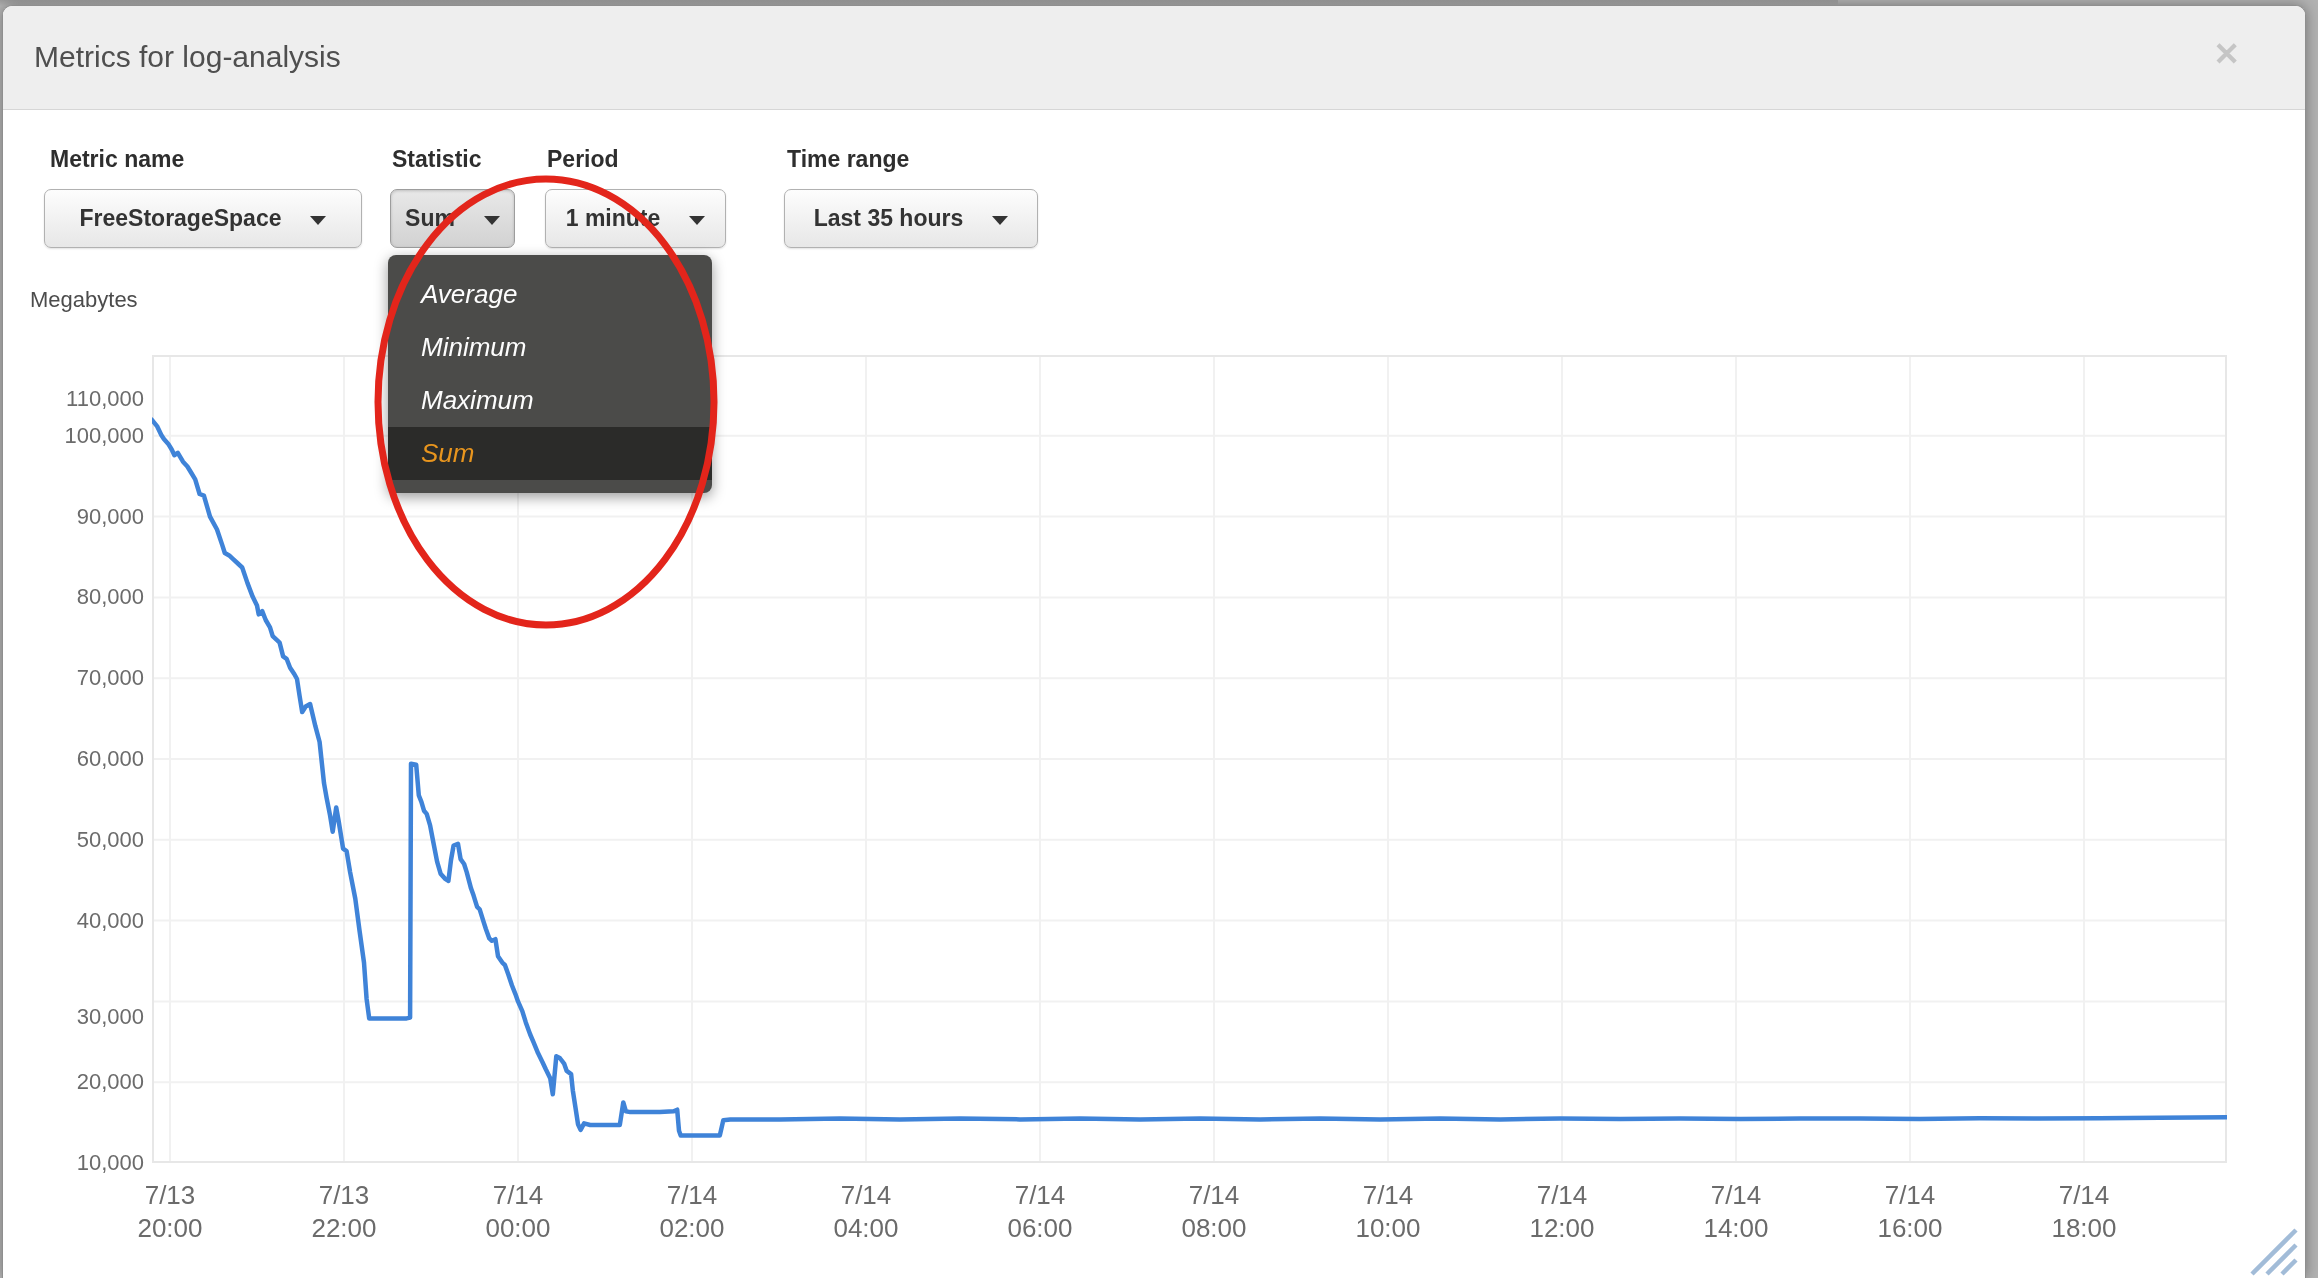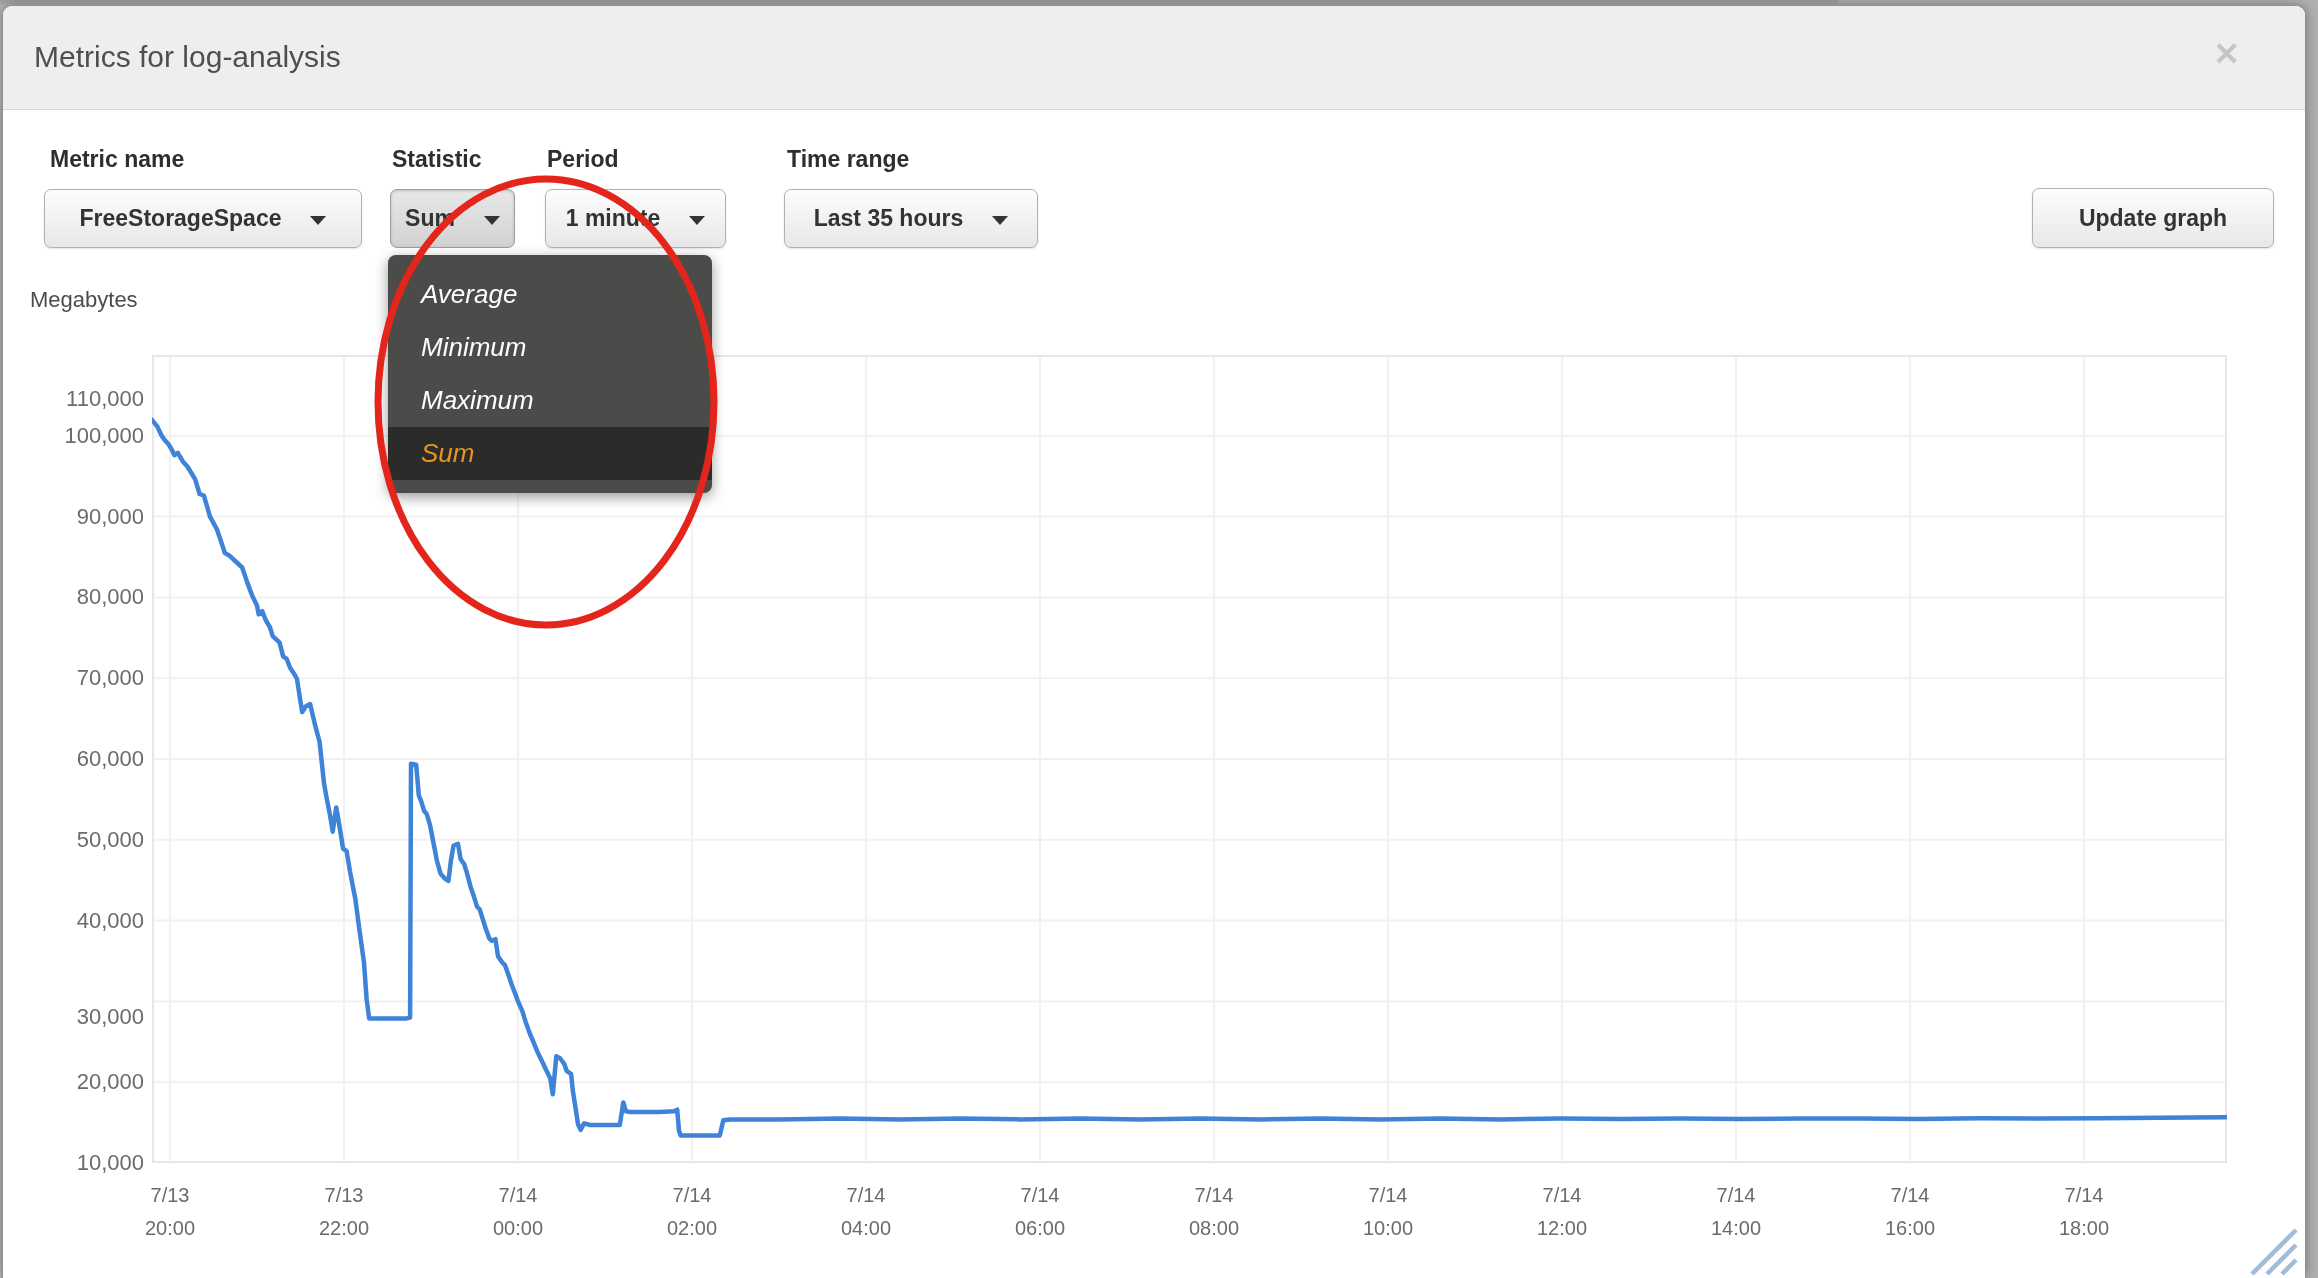--- a/index.html
+++ b/index.html
@@ -30,21 +30,21 @@
 
   
   .menu { position:absolute; left:388px; top:255px; width:324px; padding:13px 0;
           background:#4b4b49; border-radius:8px; box-shadow:0 4px 14px rgba(0,0,0,0.4); z-index:20; }
   .menu-item { height:53px; line-height:53px; padding-left:33px; font-size:26px; color:#fdfdfd; cursor:pointer;font-style:italic; }
   .menu-item.selected { background:#2b2b29; }
 
   
   .unit-label { position:absolute; left:30px; top:287px; font-size:22px; color:#4c4c4c; }
   .ytick { position:absolute; left:18px; width:126px; text-align:right; font-size:22px; color:#6b6b6b; }
-  .xtick { position:absolute; width:176px; top:1179px; text-align:center; font-size:20px;
+  .xtick { position:absolute; width:176px; top:1179px; text-align:center; font-size:26px;
            color:#6b6b6b; line-height:33px; }
   #chart-svg { position:absolute; left:152px; top:355px; }
 
   
   #ellipse-svg { position:absolute; left:372px; top:172px; z-index:30; pointer-events:none; }
   #resize-svg { position:absolute; left:2236px; top:1222px; cursor:nwse-resize; }
 </style>
 </head>
 <body>
 
@@ -70,23 +70,20 @@
     <span>Sum</span>
     <span class="caret"></span>
   </div>
   <div class="btn" style="left:545px;width:181px">
     <span>1 minute</span>
     <span class="caret"></span>
   </div>
   <div class="btn" style="left:784px;width:254px">
     <span>Last 35 hours</span>
     <span class="caret"></span>
-  </div>
-  <div class="btn" style="left:2032px;top:188px;width:242px;height:60px">
-    <span>Update graph</span>
   </div>
 
   <div class="menu">
     <div class="menu-item">Average</div>
     <div class="menu-item">Minimum</div>
     <div class="menu-item">Maximum</div>
     <div class="menu-item selected" style="color: rgb(232, 149, 30);">Sum</div>
   </div>
 
   <div class="unit-label">Megabytes</div>

